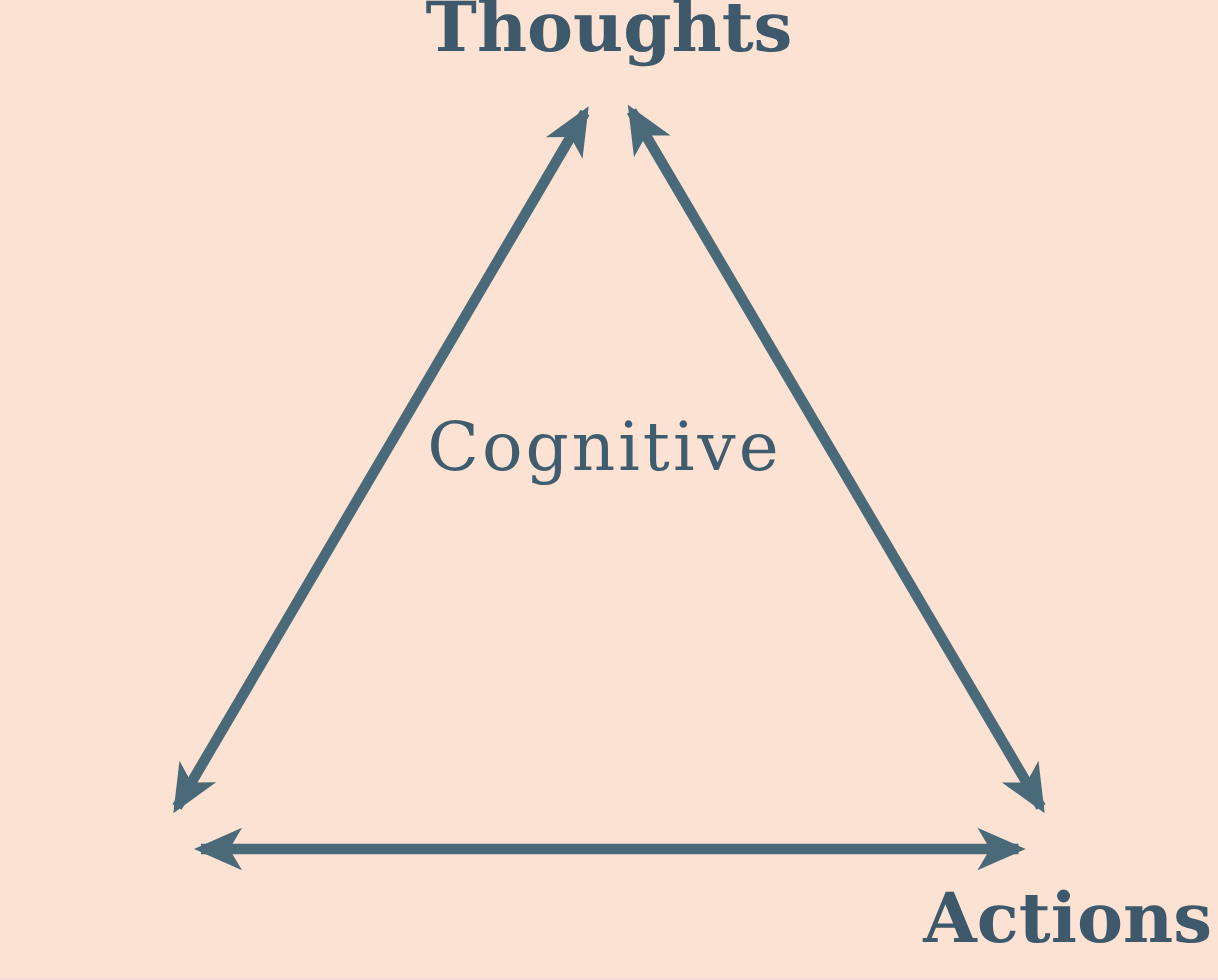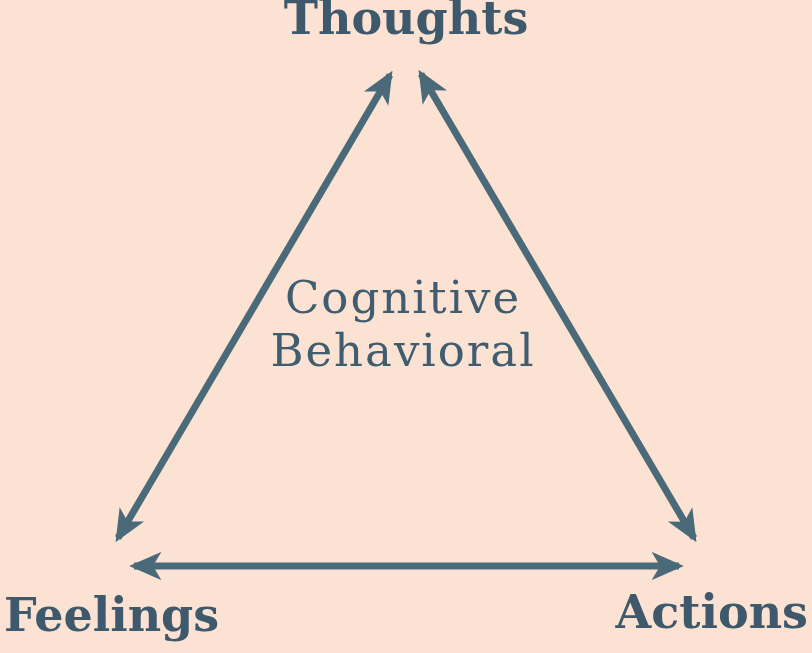--- a/index.html
+++ b/index.html
@@ -80,22 +80,20 @@
 
     <line class="edge-line" x1="390" y1="75" x2="118" y2="538" marker-start="url(#arrowhead)" marker-end="url(#arrowhead)" stroke="#4a6a7a"></line>
 
     <line class="edge-line" x1="421" y1="74" x2="694" y2="538" marker-start="url(#arrowhead)" marker-end="url(#arrowhead)" stroke="#4a6a7a"></line>
 
     <line class="edge-line" x1="134" y1="566" x2="679" y2="566" marker-start="url(#arrowhead)" marker-end="url(#arrowhead)" stroke="#4a6a7a"></line>
   </svg>
 
   <div class="node-label top">Thoughts</div>
 
-  <div class="node-label bottom-left">Feelings</div>
 
   <div class="node-label bottom-right">Actions</div>
 
   <div class="center-title">
     <span class="line">Cognitive</span>
-    <span class="line">Behavioral</span>
   </div>
 
 </div>
 
 </body></html>

